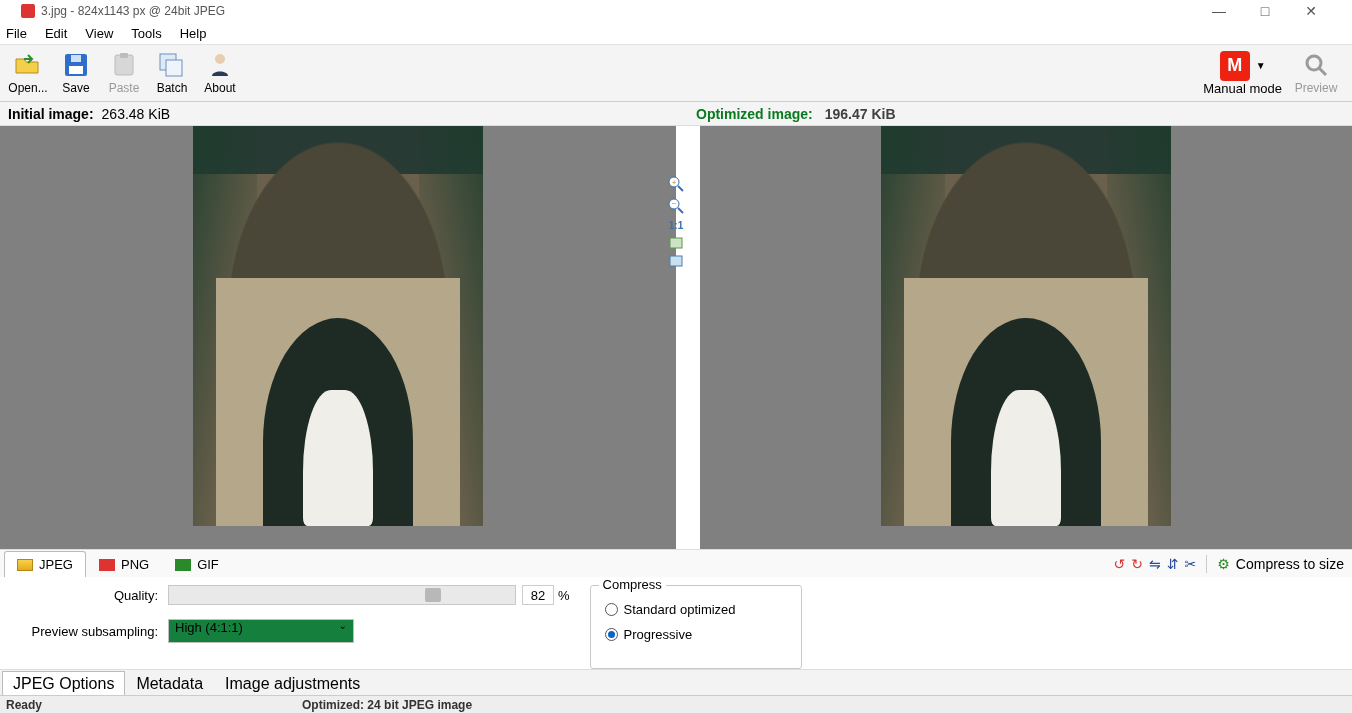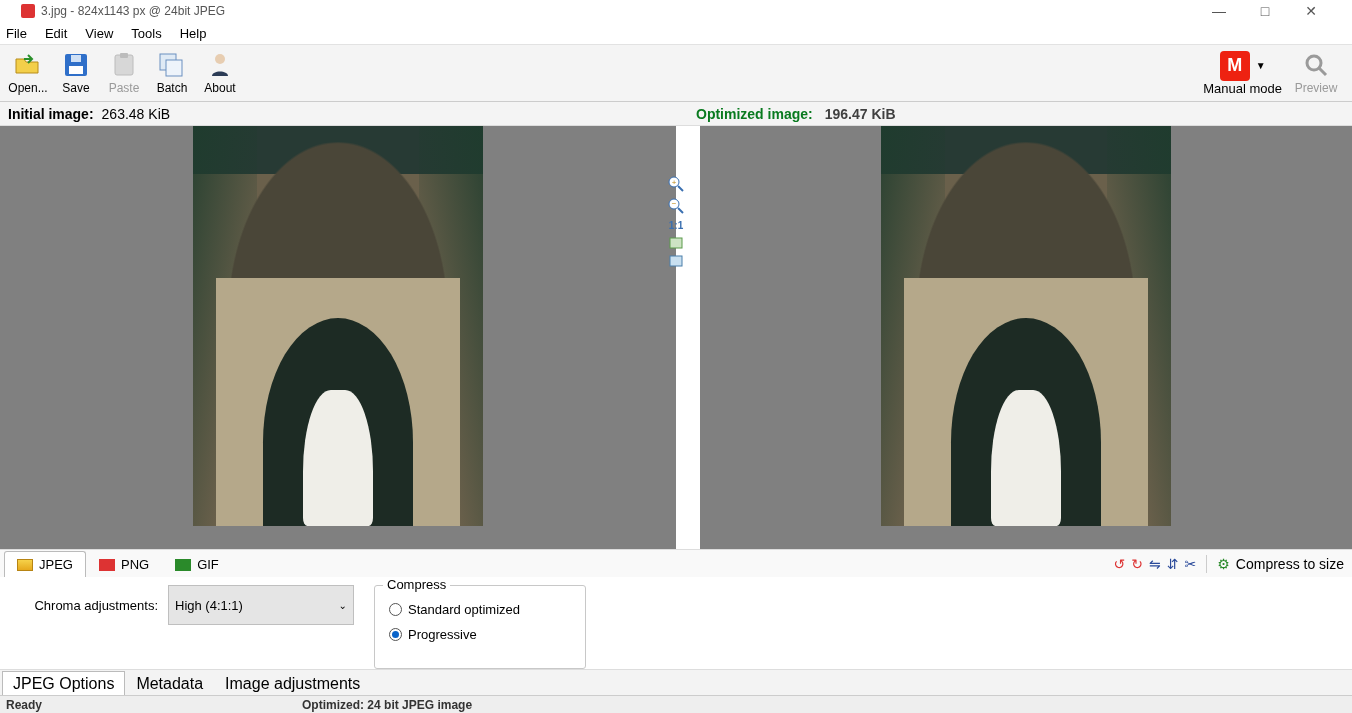--- a/index.html
+++ b/index.html
@@ -50,21 +50,21 @@
 .tool-row span { font-size: 14px; cursor: default; }
 .tool-row .sep { width: 1px; height: 18px; background: #ccc; margin: 0 4px; }
 .options-area { height: 92px; background: #fff; padding: 8px 8px 0 8px; display: flex; gap: 20px; }
 .opt-left { display: flex; flex-direction: column; gap: 14px; }
 .opt-line { display: flex; align-items: center; }
 .opt-line label { width: 150px; text-align: right; margin-right: 10px; font-size: 13px; }
 .slider-wrap { width: 348px; height: 20px; background: #e9e9e9; border: 1px solid #c8c8c8; position: relative; }
 .slider-thumb { position: absolute; top: 2px; width: 16px; height: 14px; background: #b8b8b8; border-radius: 2px; }
 .qval { width: 32px; margin-left: 6px; text-align: center; border: 1px solid #ccc; height: 20px; font-size: 13px; }
 .pct { margin-left: 4px; }
-.sel { width: 186px; height: 40px; border: 1px solid #bfbfbf; background: #e5e5e5; padding: 0 6px; display: flex; align-items: center; justify-content: space-between; font-size: 13px; }
+.sel { width: 186px; height: 24px; border: 1px solid #bfbfbf; background: #15803d; padding: 0 6px; display: flex; align-items: flex-start; justify-content: space-between; font-size: 13px; }
 .sel .caret { font-size: 10px; }
 .enc-group { border: 1px solid #c8c8c8; border-radius: 3px; padding: 8px 14px 10px 14px; width: 212px; position: relative; }
 .enc-group .legend { position: absolute; top: -9px; left: 8px; background: #fff; padding: 0 4px; font-size: 13px; }
 .enc-group .ro { display: flex; align-items: center; gap: 6px; margin-top: 10px; font-size: 13px; }
 .enc-group .ro:first-of-type { margin-top: 8px; }
 .radio { width: 13px; height: 13px; border: 1px solid #555; border-radius: 50%; display: inline-flex; align-items: center; justify-content: center; }
 .radio.checked::after { content: ""; width: 7px; height: 7px; background: #0a63c9; border-radius: 50%; }
 .bottom-tabs { height: 26px; background: #f3f3f3; border-top: 1px solid #ddd; display: flex; align-items: flex-end; padding-left: 2px; }
 .btab { height: 24px; padding: 0 10px; display: flex; align-items: center; font-size: 16px; border: 1px solid transparent; border-bottom: none; cursor: default; }
 .btab.active { background: #fff; border-color: #bbb; }
@@ -243,21 +243,29 @@
     <span style="color:#2a4a9a">✂</span>
     <span class="sep"></span>
     <span style="color:#2a8a2a">⚙</span>
     <span>Compress to size</span>
   </div>
 </div>
 
 <div class="options-area">
   <div class="opt-left">
     <div class="opt-line">
-      <label>Chroma adjustments:</label>
+      <label>Quality:</label>
+      <div class="slider-wrap">
+        <div class="slider-thumb" style="left:74%"></div>
+      </div>
+      <input class="qval" value="82" style="">
+      <span class="pct">%</span>
+    </div>
+    <div class="opt-line">
+      <label>Preview subsampling:</label>
       <div class="sel">
         <span>High (4:1:1)</span>
         <span class="caret">⌄</span>
       </div>
     </div>
   </div>
   <div class="enc-group">
     <span class="legend">Compress</span>
     <div class="ro">
       <span class="radio"></span>

